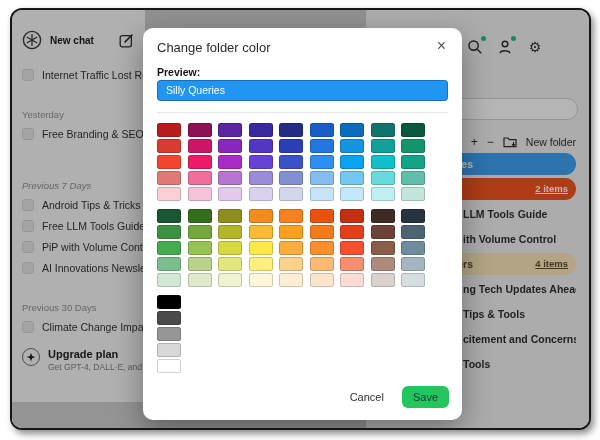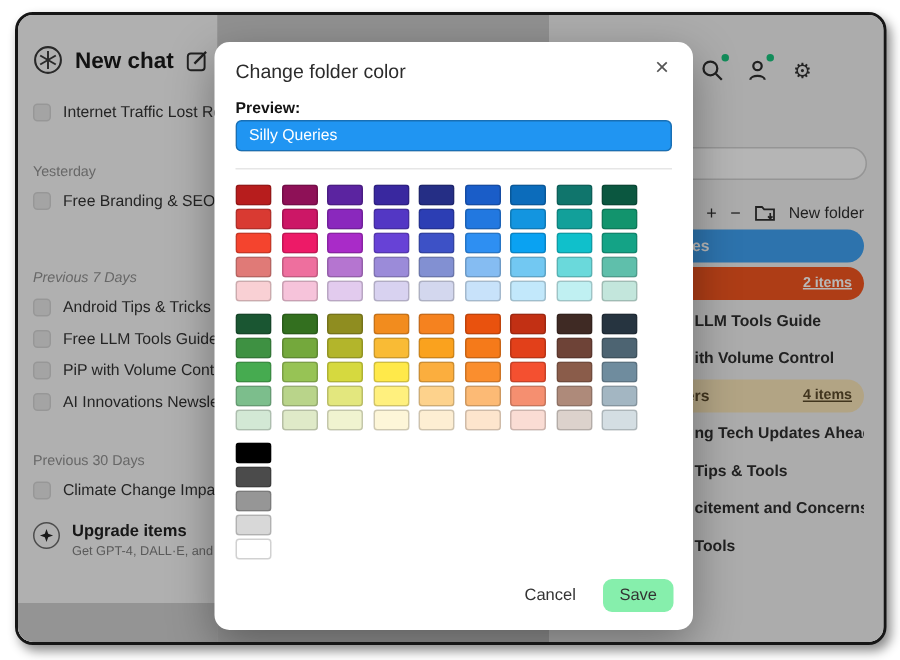--- a/index.html
+++ b/index.html
@@ -9,21 +9,21 @@
   .screen *{box-sizing:border-box;}
   
   .sidebar{position:absolute;left:0;top:0;width:133px;height:418px;background:#f4f4f4;}
   .sidebar-bottom{position:absolute;left:0;top:392px;width:133px;height:26px;background:#cdcdcd;}
   .center-area{position:absolute;left:133px;top:0;width:221px;height:418px;background:#c9c9c9;}
   .right-panel{position:absolute;left:354px;top:0;width:223px;height:418px;background:#efefef;}
   .dim-overlay{position:absolute;left:0;top:0;right:0;bottom:0;background:rgba(0,0,0,0.28);z-index:5;}
   
   .newchat-row{position:absolute;left:10px;top:18px;width:112px;height:24px;display:flex;align-items:center;gap:8px;}
   .logo-circle{width:20px;height:20px;flex:0 0 20px;}
-  .newchat-label{font-size:15px;font-weight:bold;color:#1a1a1a;white-space:nowrap;}
+  .newchat-label{font-size:10px;font-weight:bold;color:#1a1a1a;white-space:nowrap;}
   .compose{margin-left:auto;width:15px;height:15px;}
   .sidebar-sections{position:absolute;left:10px;top:54px;width:123px;}
   .sec-label{height:16px;font-size:9.5px;color:#8f8f8f;line-height:16px;white-space:nowrap;}
   .chat-item{height:21px;display:flex;align-items:center;gap:8px;white-space:nowrap;overflow:hidden;}
   .chip{width:12px;height:12px;flex:0 0 12px;border-radius:3px;background:#e4e4e4;border:1px solid #d2d2d2;}
   .chat-label{font-size:10.5px;color:#333;}
   .upgrade{position:absolute;left:10px;top:338px;width:122px;display:flex;gap:8px;align-items:flex-start;overflow:hidden;}
   .upgrade-icon{width:18px;height:18px;border:1px solid #6b6b6b;border-radius:50%;flex:0 0 18px;
     display:flex;align-items:center;justify-content:center;}
   .upgrade-title{font-size:11px;font-weight:bold;color:#222;white-space:nowrap;}
@@ -53,21 +53,21 @@
   .preview-bar{position:absolute;left:14px;top:52px;right:14px;height:21px;border-radius:4px;
     border:1px solid rgba(0,0,0,0.25);}
   .preview-text{font-size:10.5px;color:#ffffff;line-height:19px;padding-left:8px;white-space:nowrap;}
   .modal-divider{position:absolute;left:14px;right:14px;top:84px;height:1px;background:#e6e6e6;}
   .palette{position:absolute;left:14px;top:95px;}
   .pal-grid{display:grid;column-gap:6.5px;row-gap:2px;margin-bottom:8px;}
   .swatch{width:24px;height:14px;border-radius:2.5px;border:1px solid rgba(0,0,0,0.18);cursor:pointer;}
   .modal-footer{position:absolute;right:13px;bottom:12px;display:flex;align-items:center;gap:14px;}
   .cancel-btn{font-size:11px;color:#333;background:none;border:none;padding:0 4px;cursor:pointer;
     font-family:"Liberation Sans",sans-serif;}
-  .save-btn{font-size:11px;color:#333;background:#86efac;border:none;border-radius:6px;height:22px;
+  .save-btn{font-size:11px;color:#333;background:#22c55e;border:none;border-radius:6px;height:22px;
     padding:0 11px;cursor:pointer;font-family:"Liberation Sans",sans-serif;}
   svg{display:block;}
 </style>
 </head>
 <body>
 
 <div class="screen">
 
   <div class="sidebar">
     <div class="newchat-row">
@@ -122,21 +122,21 @@
           <span class="chat-label">Climate Change Impacts &amp; S</span>
         </div>
       </div>
     <div class="upgrade">
       <span class="upgrade-icon">
         <svg width="10" height="10" viewBox="0 0 16 16">
           <path d="M8 1 L9.8 6.2 L15 8 L9.8 9.8 L8 15 L6.2 9.8 L1 8 L6.2 6.2 Z" fill="#222"></path>
         </svg>
       </span>
       <span>
-        <div class="upgrade-title">Upgrade items</div>
+        <div class="upgrade-title">Upgrade plan</div>
         <div class="upgrade-sub">Get GPT-4, DALL·E, and more</div>
       </span>
     </div>
     <div class="sidebar-bottom"></div>
   </div>
 
   <div class="center-area"></div>
 
   <div class="right-panel">
     <div class="top-icons">

